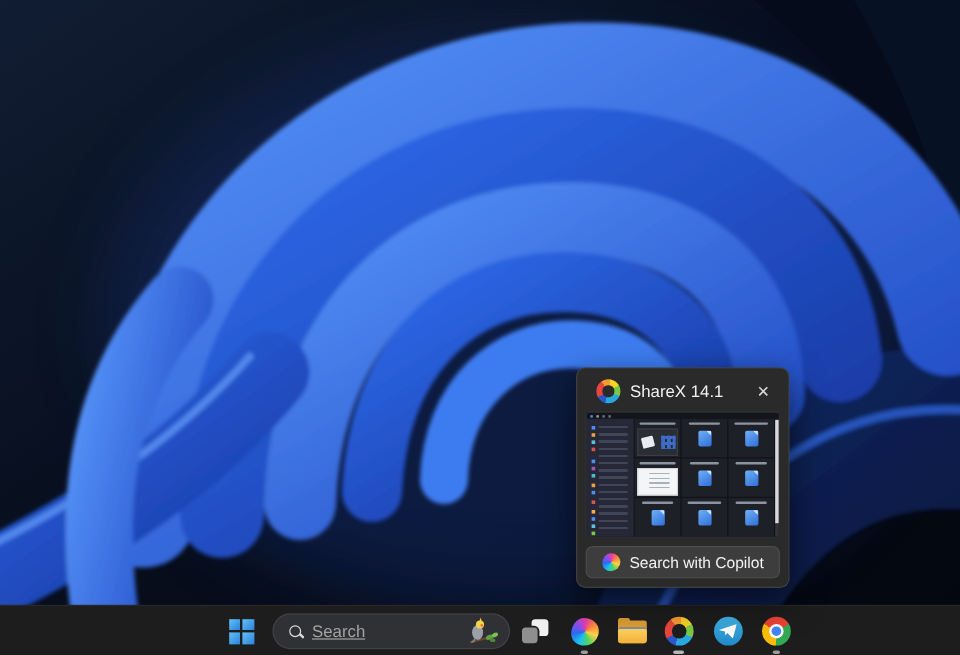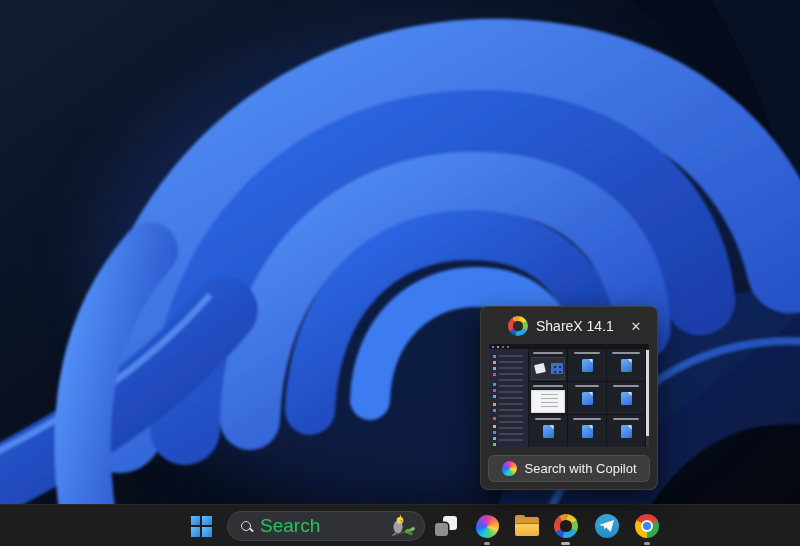--- a/index.html
+++ b/index.html
@@ -7,21 +7,21 @@
   .stage{position:relative;width:800px;height:546px;overflow:hidden;
          font-family:"Liberation Sans", sans-serif;background:#04070e;}
 
   
   .wallpaper{position:absolute;inset:0;z-index:0;}
 
   
   .popup{position:absolute;left:480px;top:306px;width:178px;height:184px;z-index:5;
          background:#2a2a2a;border:1px solid rgba(255,255,255,.10);border-radius:8px;
          box-shadow:0 10px 28px rgba(0,0,0,.6);display:flex;flex-direction:column;}
-  .popup-header{display:flex;align-items:center;gap:8px;padding:8px 10px 6px 27px;}
+  .popup-header{display:flex;align-items:center;gap:8px;padding:8px 10px 6px 16px;}
   .sharex-pin{width:20px;height:20px;border-radius:50%;position:relative;flex:0 0 auto;
       background:conic-gradient(from -90deg,#e8453c 0 55deg,#f59b31 55deg 100deg,#f5d327 100deg 150deg,#7ac943 150deg 205deg,#29a8e0 205deg 285deg,#2b58c9 285deg 330deg,#e8453c 330deg 360deg);}
   .sharex-pin::after{content:"";position:absolute;inset:27%;border-radius:50%;background:#2a2a2a;}
   .popup-title{color:#f1f1f1;font-size:14px;flex:1;white-space:nowrap;}
   .close-btn{color:#d9d9d9;font-size:13px;width:22px;height:22px;display:flex;align-items:center;
              justify-content:center;border-radius:4px;cursor:default;}
 
   
   .thumb{margin:0 7px;height:106px;background:#1d1e24;border:1px solid rgba(255,255,255,.07);
          border-radius:3px;overflow:hidden;display:flex;flex-direction:column;position:relative;}
@@ -76,21 +76,21 @@
           align-items:center;justify-content:center;cursor:default;}
   .start-logo{width:21px;height:21px;display:grid;grid-template-columns:1fr 1fr;grid-template-rows:1fr 1fr;gap:2px;}
   .start-logo span{background:linear-gradient(135deg,#63c1f7,#2c81da);}
 
   .search-pill{position:absolute;left:227px;top:6px;width:198px;height:30px;border-radius:15px;
       background:#303134;border:1px solid rgba(255,255,255,.09);display:flex;align-items:center;
       padding:0 6px 0 13px;cursor:default;}
   .mag{width:10px;height:10px;border:1.7px solid #dcdcdc;border-radius:50%;position:relative;flex:0 0 auto;}
   .mag::after{content:"";position:absolute;width:5px;height:1.7px;background:#dcdcdc;
       transform:rotate(45deg);right:-4px;bottom:-1px;border-radius:1px;}
-  .search-text{color:#22c55e;font-size:19px;margin-left:9px;flex:1;}
+  .search-text{color:#a3a3a3;font-size:14px;margin-left:9px;flex:1;text-decoration:underline;}
   .bird{flex:0 0 auto;margin-right:2px;}
 
   .taskview{position:relative;width:22px;height:20px;}
   .taskview .back{position:absolute;right:0;top:0;width:14px;height:14px;background:#f1f1f1;border-radius:3px;}
   .taskview .front{position:absolute;left:0;bottom:0;width:13px;height:13px;background:#8f8f8f;border-radius:3px;
       box-shadow:0 0 0 1.5px #1d1d1d;}
 
   .folder{position:relative;width:24px;height:19px;}
   .folder .back{position:absolute;inset:0;background:#dd9f33;border-radius:2px;}
   .folder .back::before{content:"";position:absolute;left:0;top:-2px;width:10px;height:4px;background:#dd9f33;

